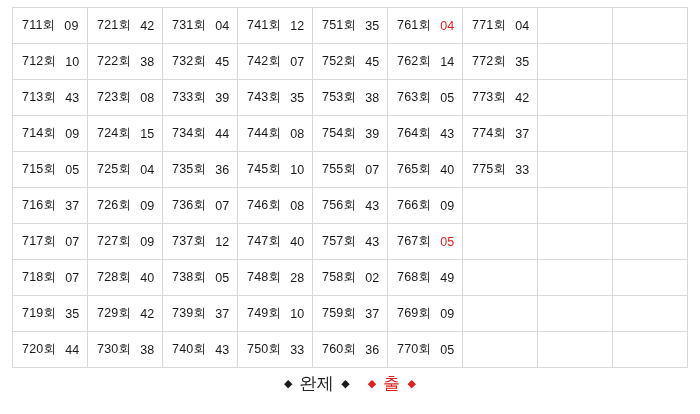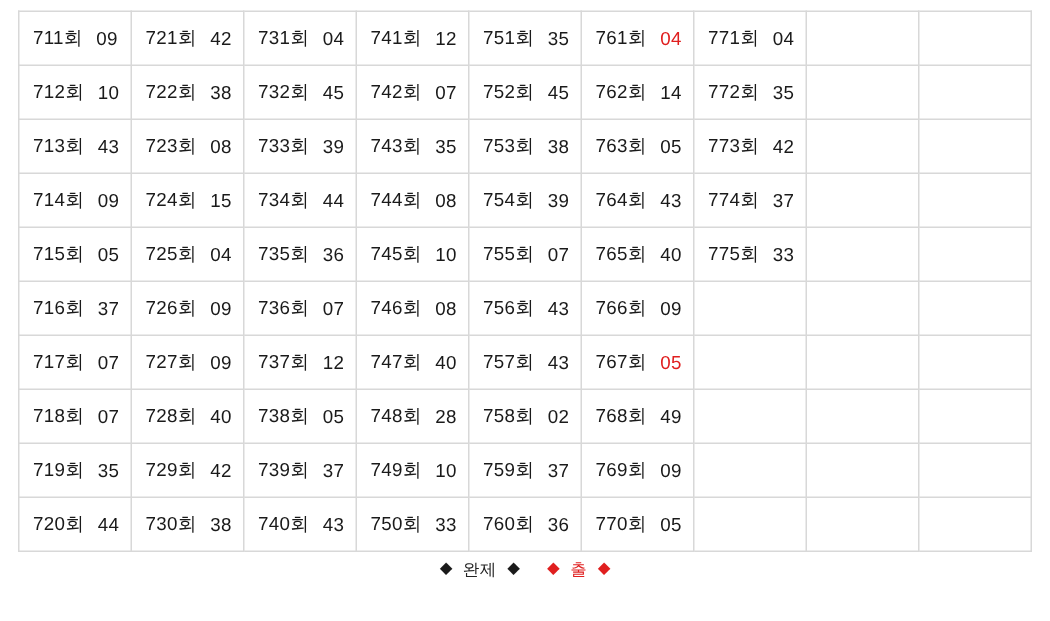--- a/index.html
+++ b/index.html
@@ -70,21 +70,21 @@
   }
   .diamond {
     font-size: 11px;
     line-height: 1;
     color: #1a1a1a;
   }
   .diamond.red {
     color: #e01f1f;
   }
   .legend-text {
-    font-size: 11px;
+    font-size: 17px;
     color: #222222;
     letter-spacing: 0.3px;
   }
   .legend-text.red {
     color: #e01f1f;
   }
   .legend-gap {
     display: inline-block;
     width: 4px;
   }

